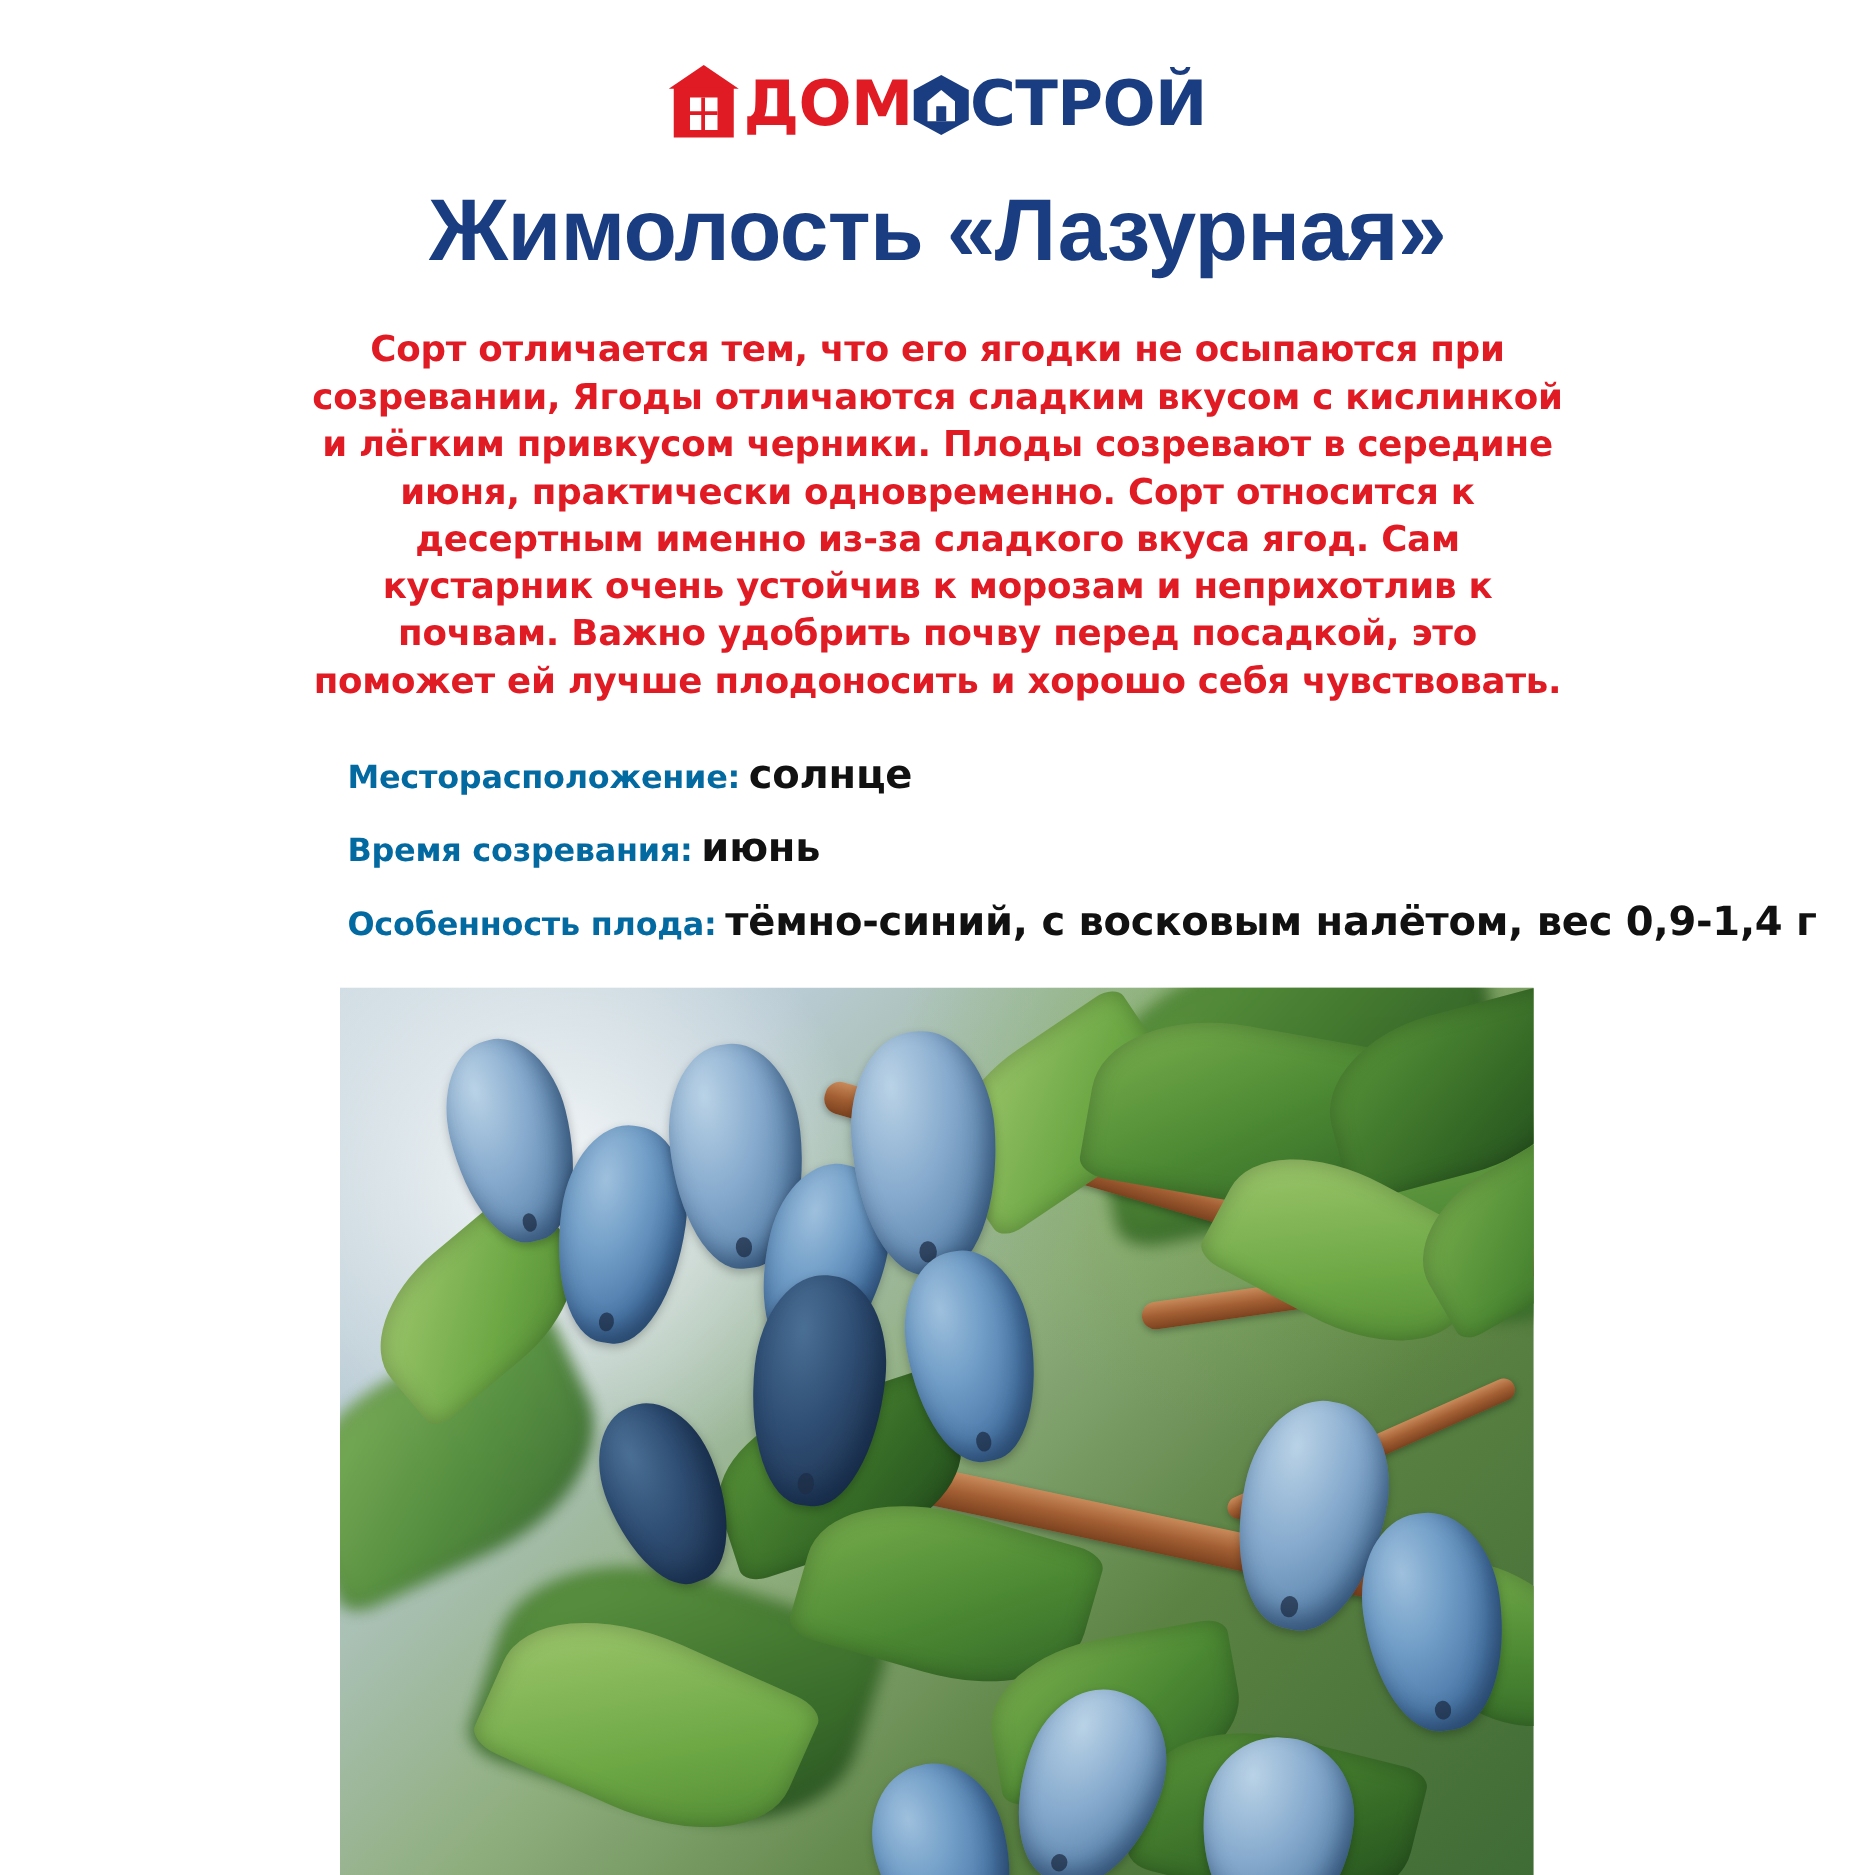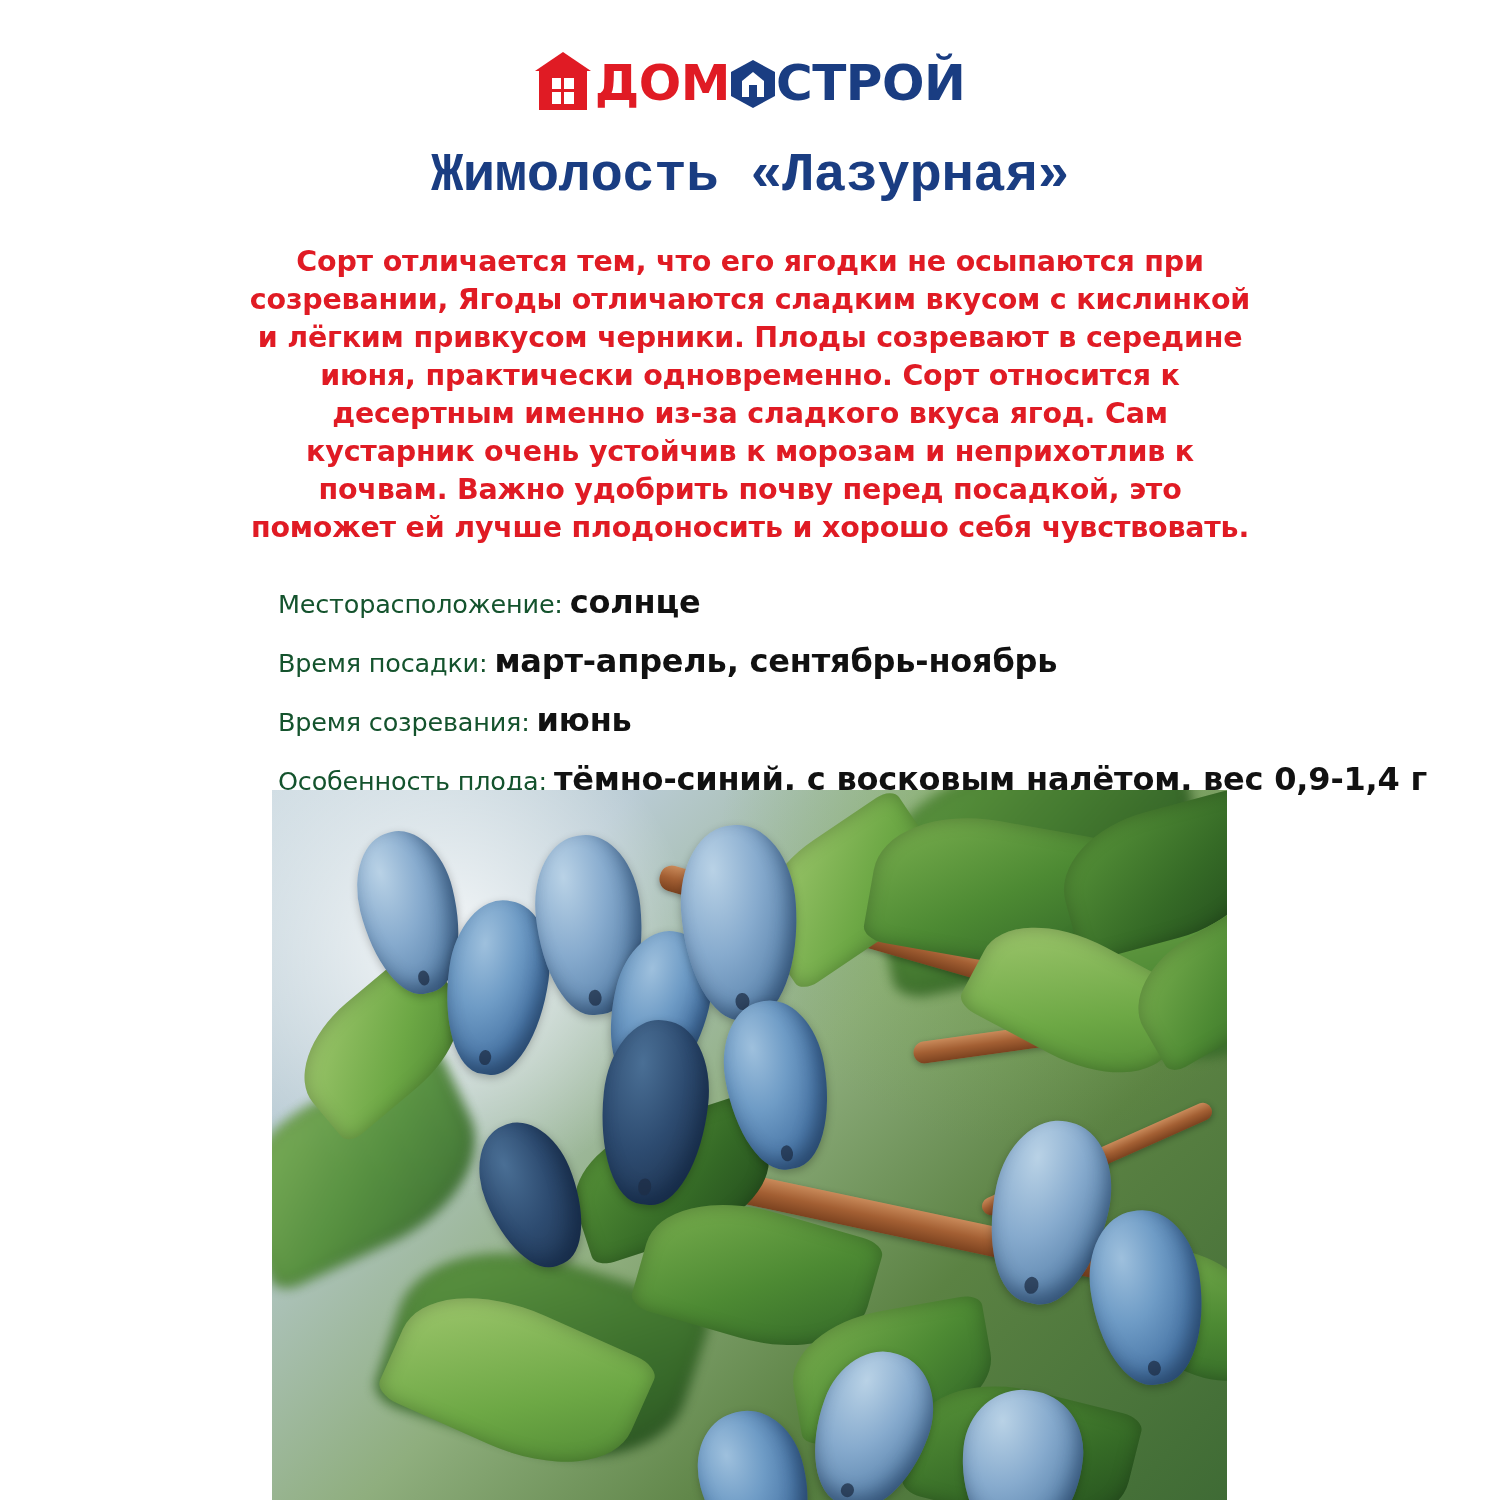--- a/index.html
+++ b/index.html
@@ -99,23 +99,23 @@
     width: 46px;
     height: 50px;
     vertical-align: -9px;
   }
   .logo-hex svg { display:block; }
 
   
   .title {
     margin: 34px 0 0 0;
     text-align: center;
-    font-family: Liberation Mono, monospace;
-    font-weight: 700;
-    font-size: 54px;
+    font-family: Liberation Sans, sans-serif;
+    font-weight: 700;
+    font-size: 70px;
     line-height: 1.1;
     color: #1a3d82;
     letter-spacing: -0.5px;
   }
 
   
   .description {
     margin: 38px auto 0 auto;
     width: 1010px;
     text-align: center;
@@ -132,23 +132,23 @@
     margin: 36px 0 0 278px;
     width: 1050px;
   }
   .spec-row {
     margin-bottom: 21px;
     font-size: 0;
     white-space: nowrap;
   }
   .spec-label {
     font-family: "DejaVu Sans", sans-serif;
-    font-weight: 400;
+    font-weight: 700;
     font-size: 25.5px;
-    color: #14532d;
+    color: #0369a1;
     letter-spacing: -0.2px;
   }
   .spec-value {
     font-family: "DejaVu Sans", sans-serif;
     font-weight: 700;
     font-size: 32px;
     color: #111111;
     letter-spacing: -0.2px;
     padding-left: 7px;
   }
@@ -238,23 +238,20 @@
           </svg></span><span class="blue">СТРОЙ</span></div>
   </div>
 
   <h1 class="title">Жимолость «Лазурная»</h1>
 
   <p class="description">Сорт отличается тем, что его ягодки не осыпаются при созревании, Ягоды отличаются сладким вкусом с кислинкой и лёгким привкусом черники. Плоды созревают в середине июня, практически одновременно. Сорт относится к десертным именно из-за сладкого вкуса ягод. Сам кустарник очень устойчив к морозам и неприхотлив к почвам. Важно удобрить почву перед посадкой, это поможет ей лучше плодоносить и хорошо себя чувствовать.</p>
 
   <div class="specs">
     <div class="spec-row">
       <span class="spec-label">Месторасположение:</span><span class="spec-value">солнце</span>
-    </div>
-    <div class="spec-row">
-      <span class="spec-label">Время посадки:</span><span class="spec-value">март-апрель, сентябрь-ноябрь</span>
     </div>
     <div class="spec-row">
       <span class="spec-label">Время созревания:</span><span class="spec-value">июнь</span>
     </div>
     <div class="spec-row">
       <span class="spec-label">Особенность плода:</span><span class="spec-value">тёмно-синий, с восковым налётом, вес 0,9-1,4 г</span>
     </div>
   </div>
 
   <div class="photo-wrap">

